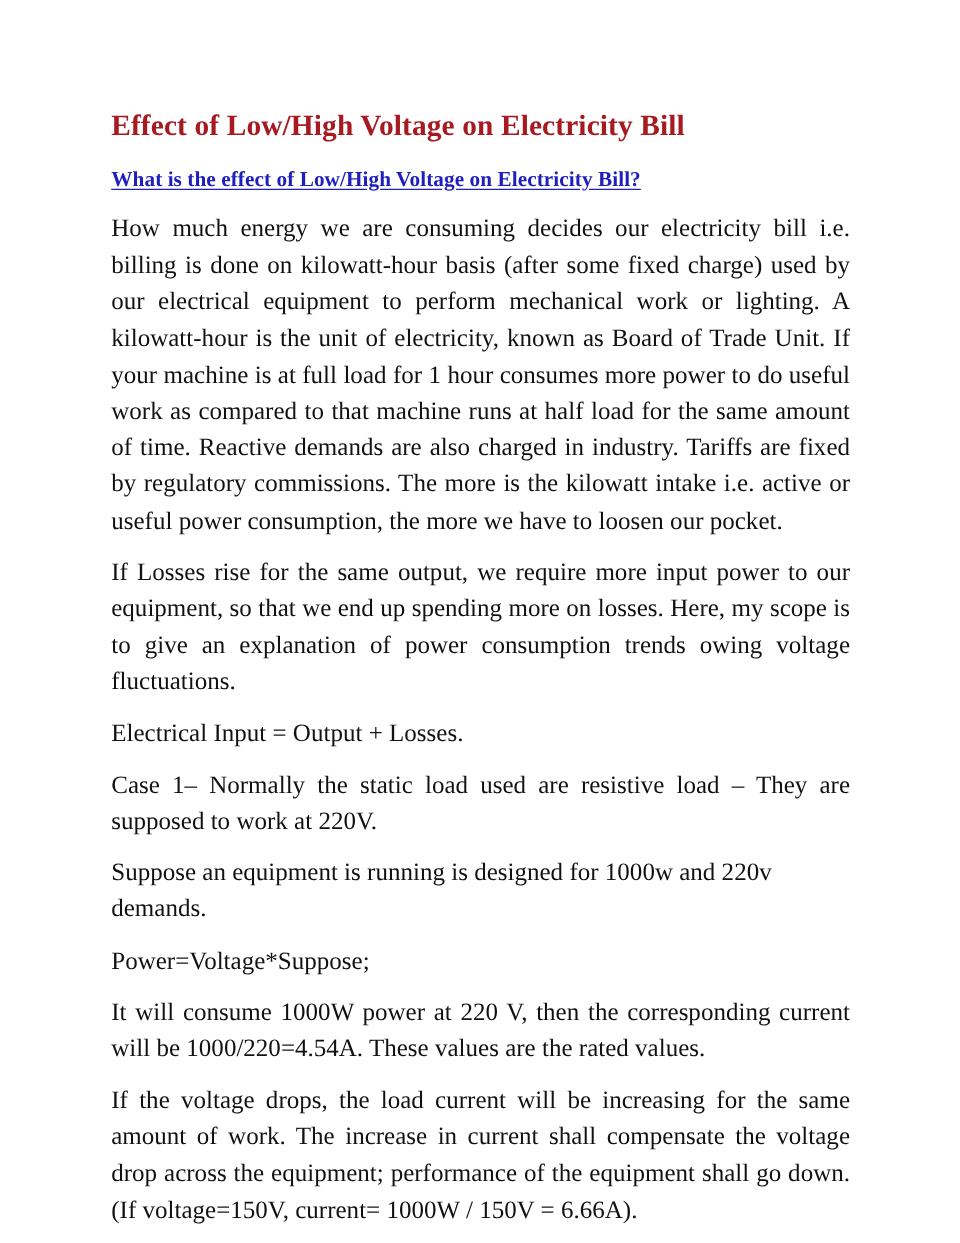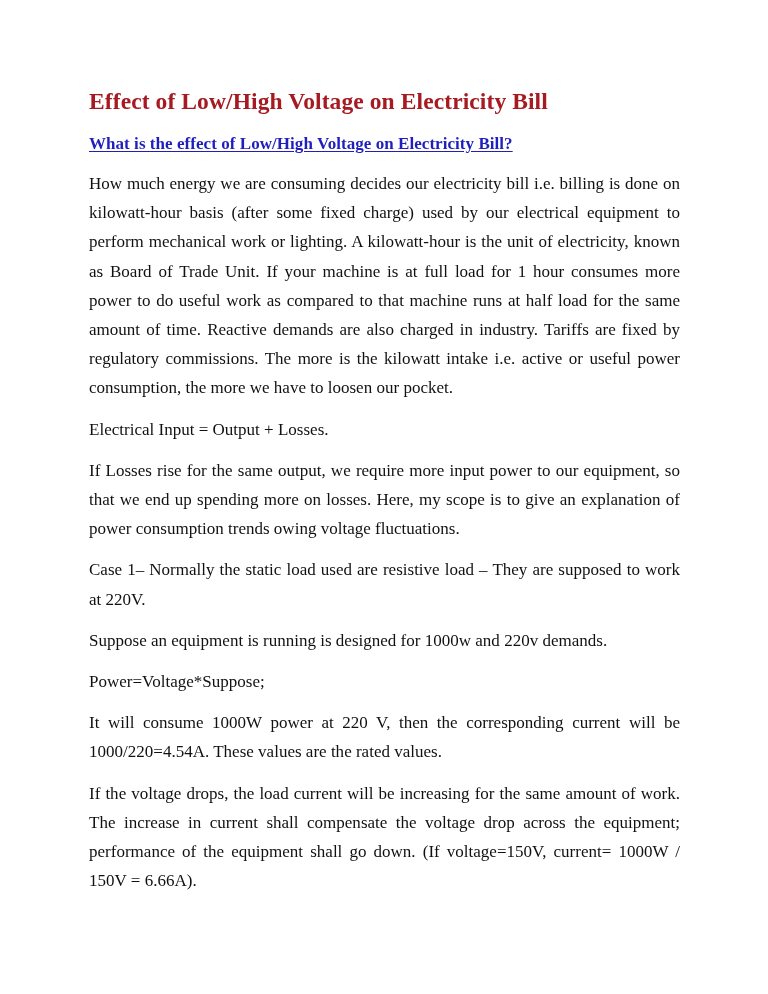--- a/index.html
+++ b/index.html
@@ -56,21 +56,21 @@
     text-decoration: underline;
     text-underline-offset: 2px;
     letter-spacing: 0.05px;
     display: inline;
     cursor: pointer;
   }
 
   .para {
     margin: 0 0 12px 0;
     font-family: "Liberation Serif", "DejaVu Serif", serif;
-    font-size: 17px;
+    font-size: 20px;
     line-height: 29.2px;
     color: #111111;
     text-align: justify;
     text-justify: inter-word;
     letter-spacing: 0.01px;
     -webkit-hyphens: none;
     hyphens: none;
   }
 
   .para:last-child {
@@ -89,22 +89,22 @@
   <div class="content">
 
     <h1 class="doc-title" style="color: rgb(166, 26, 33);">Effect of Low/High Voltage on Electricity Bill</h1>
 
     <div class="doc-subtitle-wrap">
       <span class="doc-subtitle" style="color: rgb(31, 31, 190);">What is the effect of Low/High Voltage on Electricity Bill?</span>
     </div>
 
     <div class="body-copy">
       <p class="para" style="color: rgb(17, 17, 17);">How much energy we are consuming decides our electricity bill i.e. billing is done on kilowatt-hour basis (after some fixed charge) used by our electrical equipment to perform mechanical work or lighting. A kilowatt-hour is the unit of electricity, known as Board of Trade Unit. If your machine is at full load for 1 hour consumes more power to do useful work as compared to that machine runs at half load for the same amount of time. Reactive demands are also charged in industry. Tariffs are fixed by regulatory commissions. The more is the kilowatt intake i.e. active or useful power consumption, the more we have to loosen our pocket.</p>
+      <p class="para" style="color: rgb(17, 17, 17);">If Losses rise for the same output, we require more input power to our equipment, so that we end up spending more on losses. Here, my scope is to give an explanation of power consumption trends owing voltage fluctuations.</p>
       <p class="para short" style="color: rgb(17, 17, 17);">Electrical Input = Output + Losses.</p>
-      <p class="para" style="color: rgb(17, 17, 17);">If Losses rise for the same output, we require more input power to our equipment, so that we end up spending more on losses. Here, my scope is to give an explanation of power consumption trends owing voltage fluctuations.</p>
       <p class="para" style="color: rgb(17, 17, 17);">Case 1– Normally the static load used are resistive load – They are supposed to work at 220V.</p>
       <p class="para short" style="color: rgb(17, 17, 17);">Suppose an equipment is running is designed for 1000w and 220v demands.</p>
       <p class="para short" style="color: rgb(17, 17, 17);">Power=Voltage*Suppose;</p>
       <p class="para" style="color: rgb(17, 17, 17);">It will consume 1000W power at 220 V, then the corresponding current will be 1000/220=4.54A. These values are the rated values.</p>
       <p class="para" style="color: rgb(17, 17, 17);">If the voltage drops, the load current will be increasing for the same amount of work. The increase in current shall compensate the voltage drop across the equipment; performance of the equipment shall go down. (If voltage=150V, current= 1000W / 150V = 6.66A).</p>
     </div>
 
   </div>
 </div>
 

